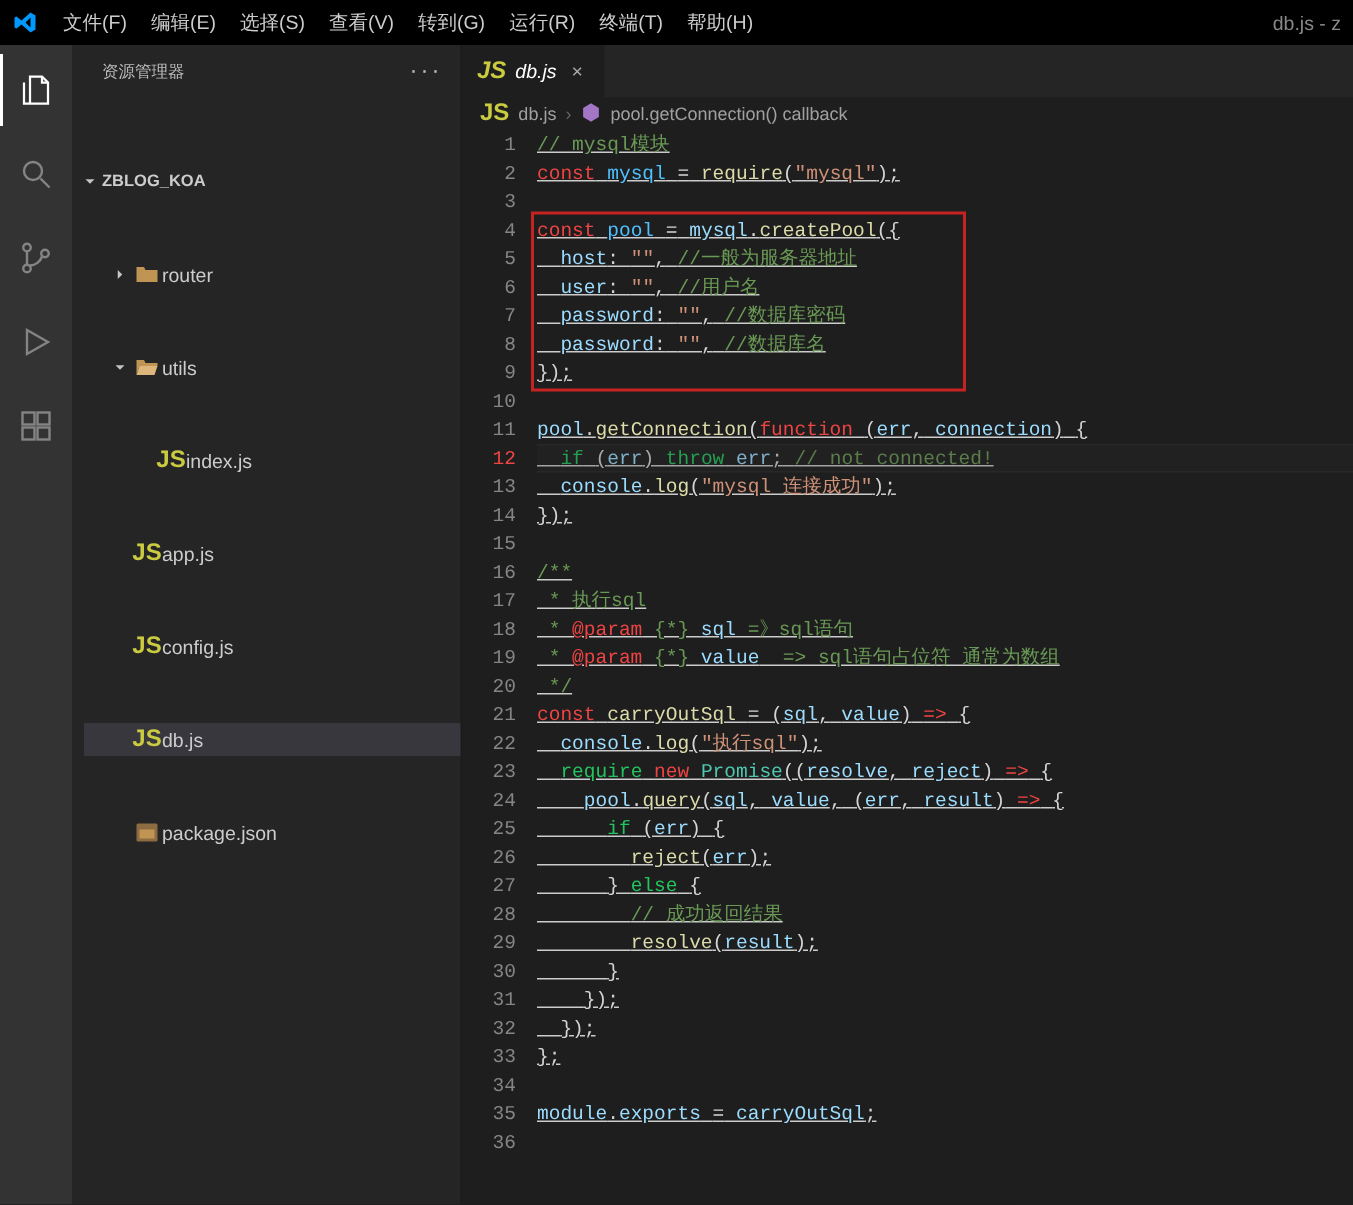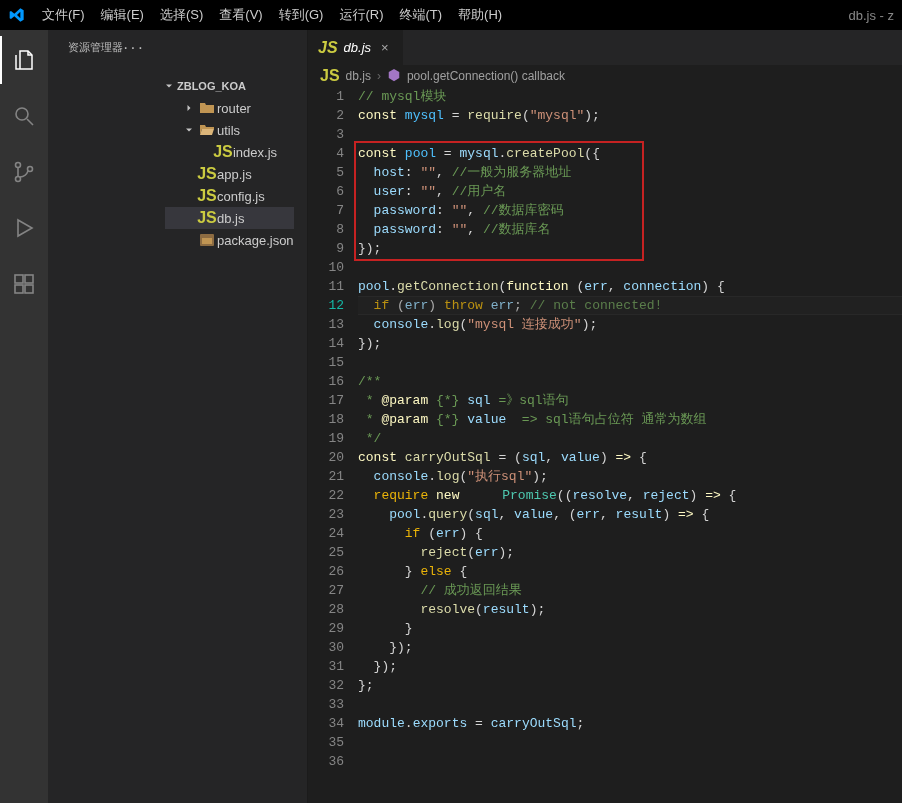--- a/index.html
+++ b/index.html
@@ -69,20 +69,21 @@
   width: 2px;
   background: #ffffff;
 }
 .activitybar .ab-item.active { color: #ffffff; }
 .activitybar svg { width: 24px; height: 24px; }
 
 .sidebar {
   width: 260px;
   background: #252526;
   display: flex;
+  flex-direction: column;
   border-right: 1px solid #1b1b1b;
 }
 .sidebar-header {
   display: flex;
   align-items: center;
   height: 35px;
   padding: 0 12px 0 20px;
   color: #bbbbbb;
   font-size: 11px;
 }
@@ -109,20 +110,21 @@
 }
 .tree {
   padding-left: 4px;
 }
 .tree-item {
   display: flex;
   align-items: center;
   height: 22px;
   cursor: pointer;
   color: #cccccc;
+  margin-top: 40px;
 }
 .tree-item.selected { background: #37373d; }
 .tree-item .indent { width: 16px; display:inline-block; }
 .tree-item .tw {
   width: 16px; display: inline-flex; align-items:center; justify-content:center;
 }
 .tree-item .ficon {
   width: 20px; display:inline-flex; align-items:center; justify-content:center;
 }
 .tree-item .label { white-space: nowrap; }
@@ -176,51 +178,52 @@
 }
 .gutter {
   width: 50px;
   text-align: right;
   color: #858585;
   padding-right: 14px;
   user-select: none;
   flex-shrink: 0;
 }
 .gutter .ln { height: 19px; }
-.gutter .ln.cur { color: #14b8a6; }
+.gutter .ln.cur { color: #ef4444; }
 .code {
   flex: 1;
   position: relative;
   min-width: 0;
+  text-decoration: underline;
 }
 .code .line { height: 19px; white-space: pre; }
 .code .cur-line-hl {
   position: absolute;
   left: 0; right: 0;
   height: 19px;
   border-top: 1px solid #282828;
   border-bottom: 1px solid #282828;
   background: #2a2a2a40;
   pointer-events: none;
 }
 .redbox {
   position: absolute;
   border: 2px solid #c62222;
   pointer-events: none;
 }
 
 
-.tk-kw { color:#fef9c3; }
-.tk-kw2 { color:#eab308; }
+.tk-kw { color:#ef4444; }
+.tk-kw2 { color:#22c55e; }
 .tk-var { color:#9cdcfe; }
 .tk-var2 { color:#4fc1ff; }
 .tk-fn { color:#dcdcaa; }
 .tk-str { color:#ce9178; }
 .tk-com { color:#6a9955; font-style: normal; }
-.tk-type { color:#4ec9b0;margin-left:35px; }
+.tk-type { color:#4ec9b0; }
 .tk-punc { color:#d4d4d4; }
 
 
 .fold-icon svg { width:16px;height:16px; }
 </style>
 </head>
 <body>
 
 <div class="menubar">
   <div class="logo">
@@ -441,20 +444,21 @@
           <div class="line">  <span class="tk-var">password</span><span class="tk-punc">:</span> <span class="tk-str">""</span><span class="tk-punc">,</span> <span class="tk-com">//数据库密码</span></div>
           <div class="line">  <span class="tk-var">password</span><span class="tk-punc">:</span> <span class="tk-str">""</span><span class="tk-punc">,</span> <span class="tk-com">//数据库名</span></div>
           <div class="line"><span class="tk-punc">});</span></div>
           <div class="line"></div>
           <div class="line"><span class="tk-var">pool</span><span class="tk-punc">.</span><span class="tk-fn">getConnection</span><span class="tk-punc">(</span><span class="tk-kw">function</span> <span class="tk-punc">(</span><span class="tk-var">err</span><span class="tk-punc">,</span> <span class="tk-var">connection</span><span class="tk-punc">)</span> <span class="tk-punc">{</span></div>
           <div class="line">  <span class="tk-kw2">if</span> <span class="tk-punc">(</span><span class="tk-var">err</span><span class="tk-punc">)</span> <span class="tk-kw2">throw</span> <span class="tk-var">err</span><span class="tk-punc">;</span> <span class="tk-com">// not connected!</span></div>
           <div class="line">  <span class="tk-var">console</span><span class="tk-punc">.</span><span class="tk-fn">log</span><span class="tk-punc">(</span><span class="tk-str">"mysql 连接成功"</span><span class="tk-punc">);</span></div>
           <div class="line"><span class="tk-punc">});</span></div>
           <div class="line"></div>
           <div class="line"><span class="tk-com">/**</span></div>
+          <div class="line"><span class="tk-com"> * 执行sql</span></div>
           <div class="line"><span class="tk-com"> * </span><span class="tk-kw">@param</span><span class="tk-com"> {*} </span><span class="tk-var">sql</span><span class="tk-com"> =》sql语句</span></div>
           <div class="line"><span class="tk-com"> * </span><span class="tk-kw">@param</span><span class="tk-com"> {*} </span><span class="tk-var">value</span><span class="tk-com">  =&gt; sql语句占位符 通常为数组</span></div>
           <div class="line"><span class="tk-com"> */</span></div>
           <div class="line"><span class="tk-kw">const</span> <span class="tk-fn">carryOutSql</span> <span class="tk-punc">= (</span><span class="tk-var">sql</span><span class="tk-punc">,</span> <span class="tk-var">value</span><span class="tk-punc">)</span> <span class="tk-kw">=&gt;</span> <span class="tk-punc">{</span></div>
           <div class="line">  <span class="tk-var">console</span><span class="tk-punc">.</span><span class="tk-fn">log</span><span class="tk-punc">(</span><span class="tk-str">"执行sql"</span><span class="tk-punc">);</span></div>
           <div class="line">  <span class="tk-kw2">require</span> <span class="tk-kw">new</span> <span class="tk-type">Promise</span><span class="tk-punc">((</span><span class="tk-var">resolve</span><span class="tk-punc">,</span> <span class="tk-var">reject</span><span class="tk-punc">)</span> <span class="tk-kw">=&gt;</span> <span class="tk-punc">{</span></div>
           <div class="line">    <span class="tk-var">pool</span><span class="tk-punc">.</span><span class="tk-fn">query</span><span class="tk-punc">(</span><span class="tk-var">sql</span><span class="tk-punc">,</span> <span class="tk-var">value</span><span class="tk-punc">,</span> <span class="tk-punc">(</span><span class="tk-var">err</span><span class="tk-punc">,</span> <span class="tk-var">result</span><span class="tk-punc">)</span> <span class="tk-kw">=&gt;</span> <span class="tk-punc">{</span></div>
           <div class="line">      <span class="tk-kw2">if</span> <span class="tk-punc">(</span><span class="tk-var">err</span><span class="tk-punc">)</span> <span class="tk-punc">{</span></div>
           <div class="line">        <span class="tk-fn">reject</span><span class="tk-punc">(</span><span class="tk-var">err</span><span class="tk-punc">);</span></div>
           <div class="line">      <span class="tk-punc">}</span> <span class="tk-kw2">else</span> <span class="tk-punc">{</span></div>

